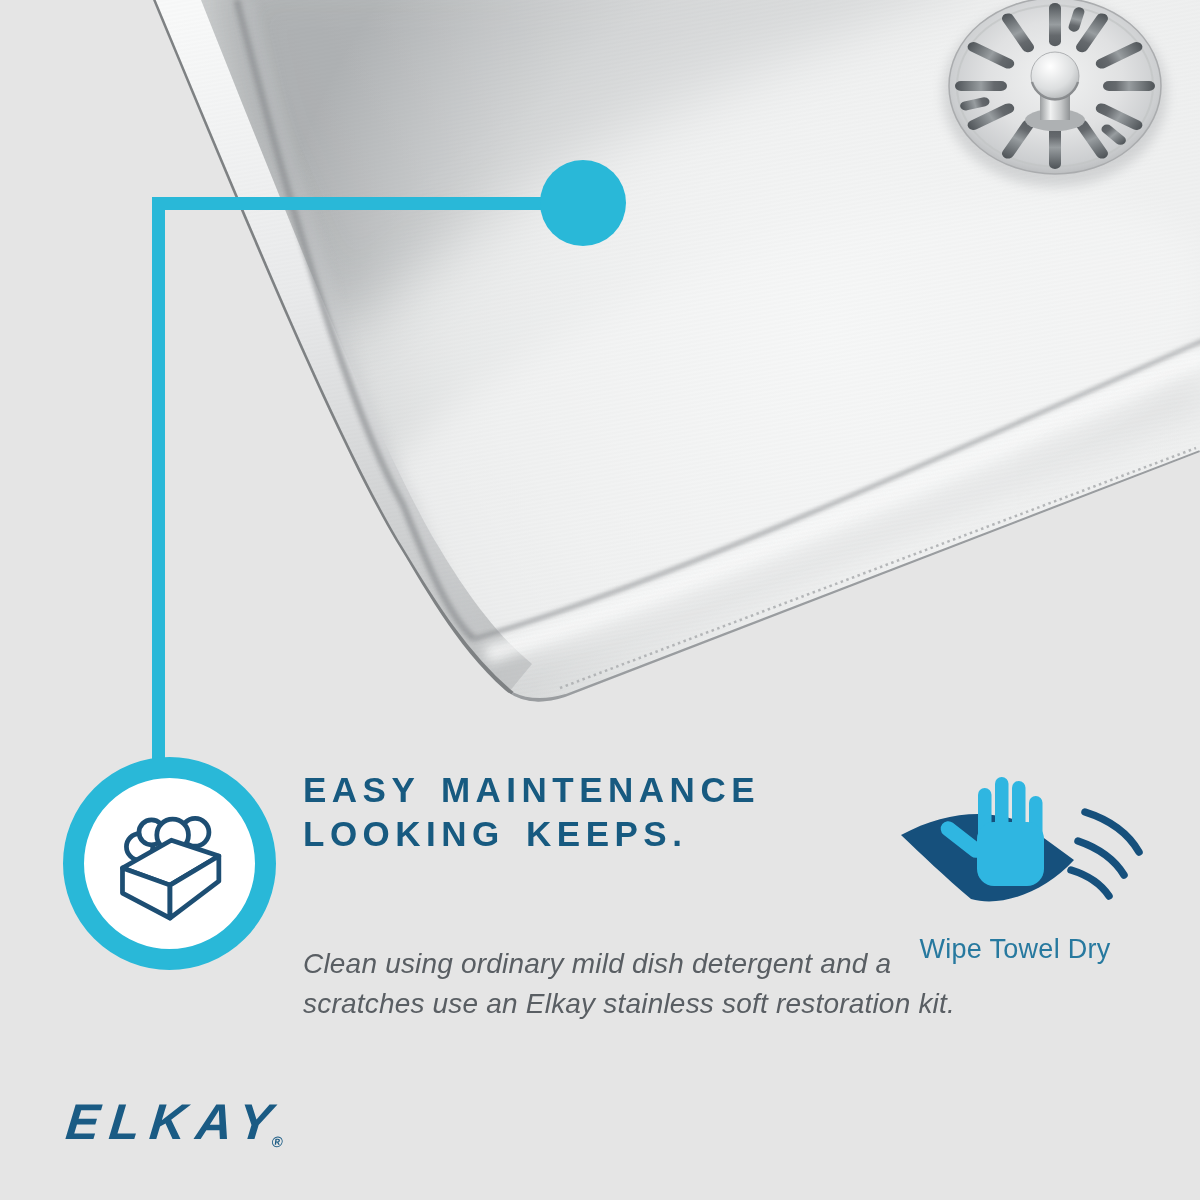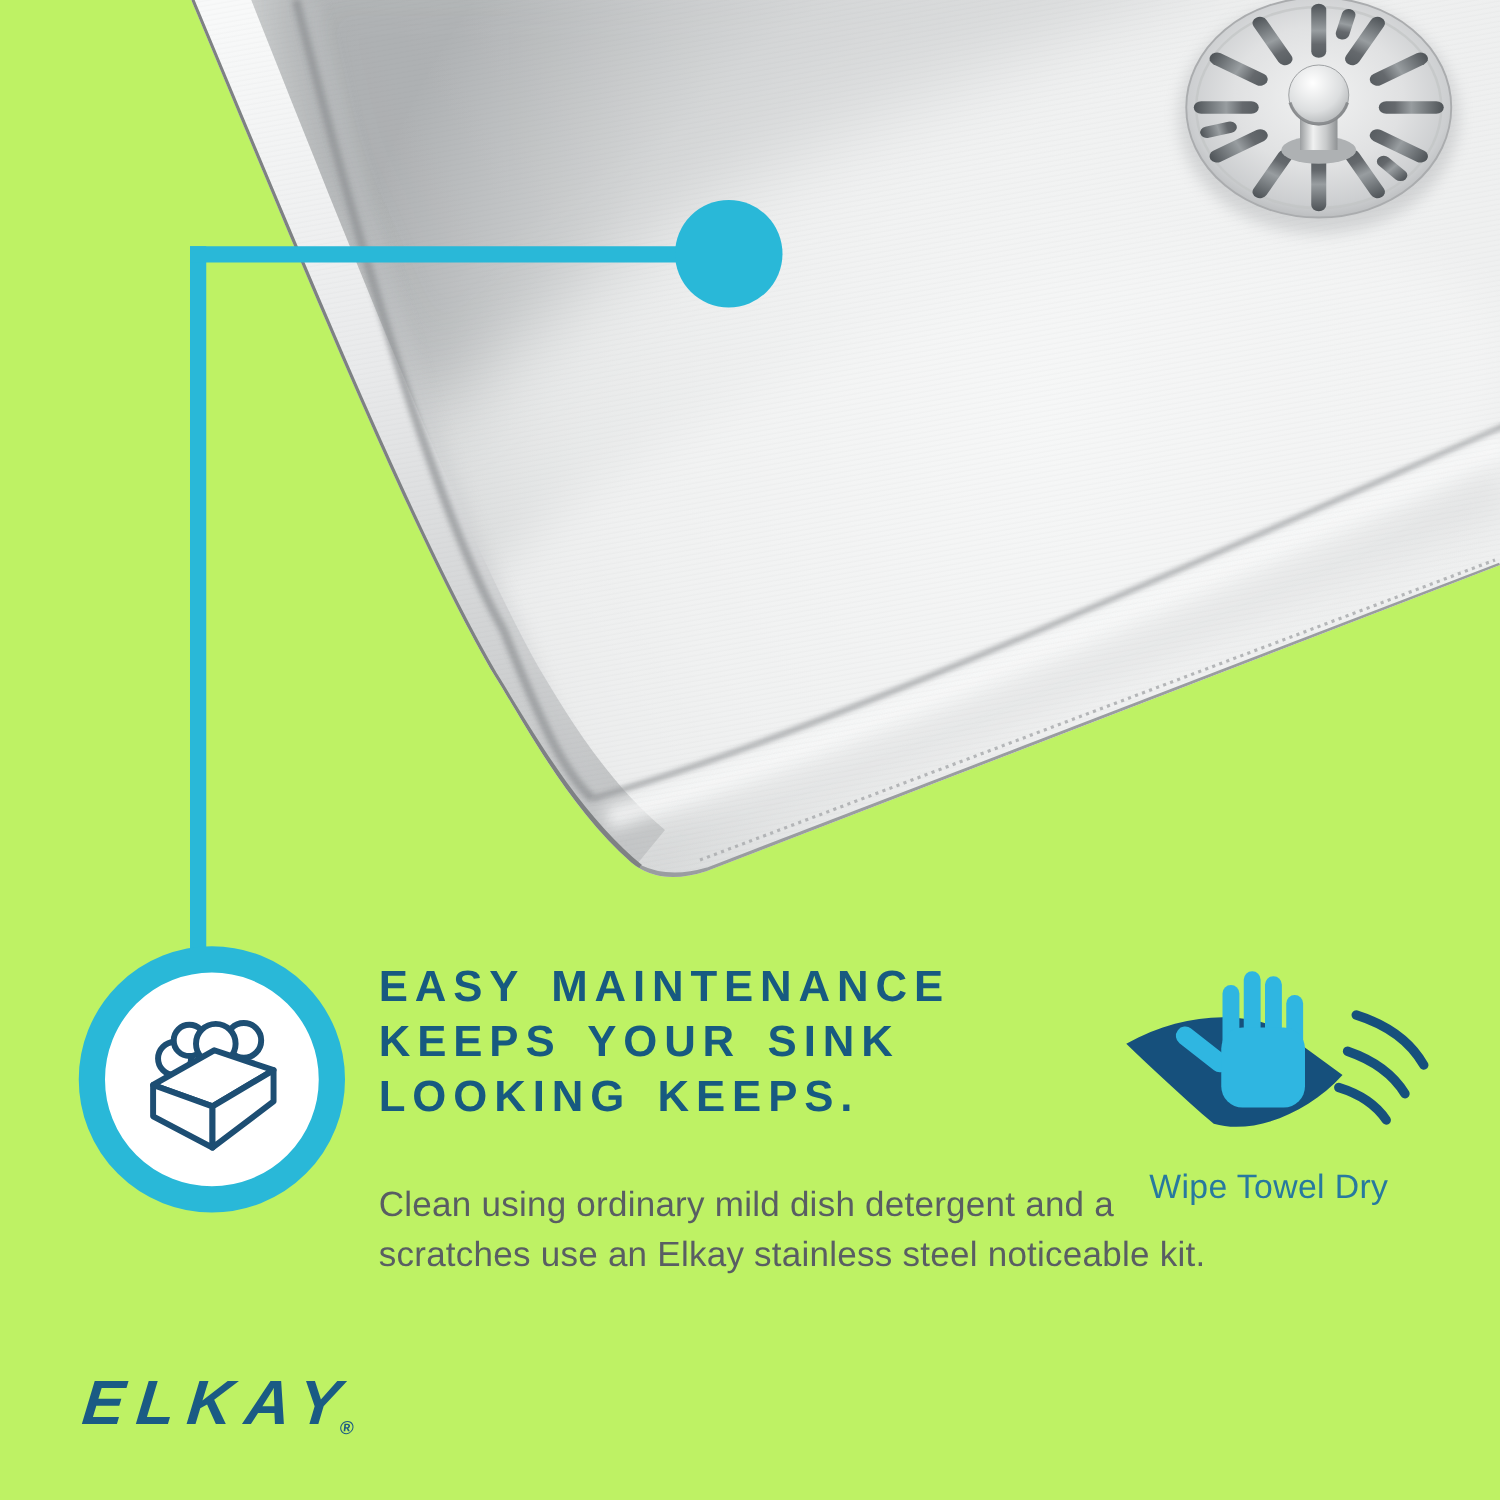--- a/index.html
+++ b/index.html
@@ -1,20 +1,20 @@
 <!DOCTYPE html>
 <html><head>
 <meta charset="utf-8">
 <style>
   html, body { margin: 0; padding: 0; background: #ffffff; }
   .page {
     position: relative;
     width: 1200px;
     height: 1200px;
-    background: #bef264;
+    background: #e5e5e5;
     overflow: hidden;
     font-family: "Liberation Sans", "DejaVu Sans", sans-serif;
   }
 
   
   .sink-photo { position: absolute; top: 0; left: 0; display: block; }
 
   
   .callout-line-h {
     position: absolute; left: 152px; top: 197px;
@@ -43,21 +43,21 @@
     color: #175a80; font-size: 35px; font-weight: bold;
     letter-spacing: 5.5px; word-spacing: 6px; line-height: 44px;
     white-space: nowrap;
   }
   .hl-line { display: block; }
 
   
   .body-text {
     position: absolute; left: 303px; top: 944px;
     color: #595e63; font-size: 28px; line-height: 40px;
-    letter-spacing: 0.2px; white-space: nowrap;
+    letter-spacing: 0.2px; white-space: nowrap; font-style: italic;
   }
   .body-line { display: block; }
 
   
   .towel-badge {
     position: absolute; left: 880px; top: 772px;
     width: 270px; text-align: center;
   }
   .towel-badge svg { display: block; margin: 0 auto; }
   .towel-label {
@@ -242,27 +242,26 @@
         <circle cx="52" cy="28" r="12"></circle>
         <path d="M14,53 L51,32 L87,44 L50,66 Z"></path>
         <path d="M14,53 L14,72 L50,91 L50,66 Z"></path>
         <path d="M50,66 L50,91 L87,63 L87,44 Z"></path>
       </g>
     </svg>
   </div>
 
   <h1 class="headline" style="margin:0; font-size:35px;">
     <span class="hl-line">EASY MAINTENANCE</span>
-    <span class="hl-line">KEEPS YOUR SINK</span>
     <span class="hl-line">LOOKING KEEPS.</span>
   </h1>
 
   <p class="body-text" style="margin:0;">
     <span class="body-line">Clean using ordinary mild dish detergent and a</span>
-    <span class="body-line">scratches use an Elkay stainless steel noticeable kit.</span>
+    <span class="body-line">scratches use an Elkay stainless soft restoration kit.</span>
   </p>
 
   <div class="towel-badge">
     <svg width="260" height="158" viewBox="0 0 260 158" aria-hidden="true">
       <g>
         <path d="M16,63 C58,40 102,36 137,50 L189,88 C160,120 116,136 86,127 C60,105 36,82 16,63 Z" fill="#16507c"></path>
       </g>
       <g fill="#2fb6e1">
         <rect x="52" y="60" width="50" height="15" rx="7.5" transform="rotate(38 77 67.5)"></rect>
         <rect x="93" y="16" width="13.5" height="52" rx="6.7"></rect>

